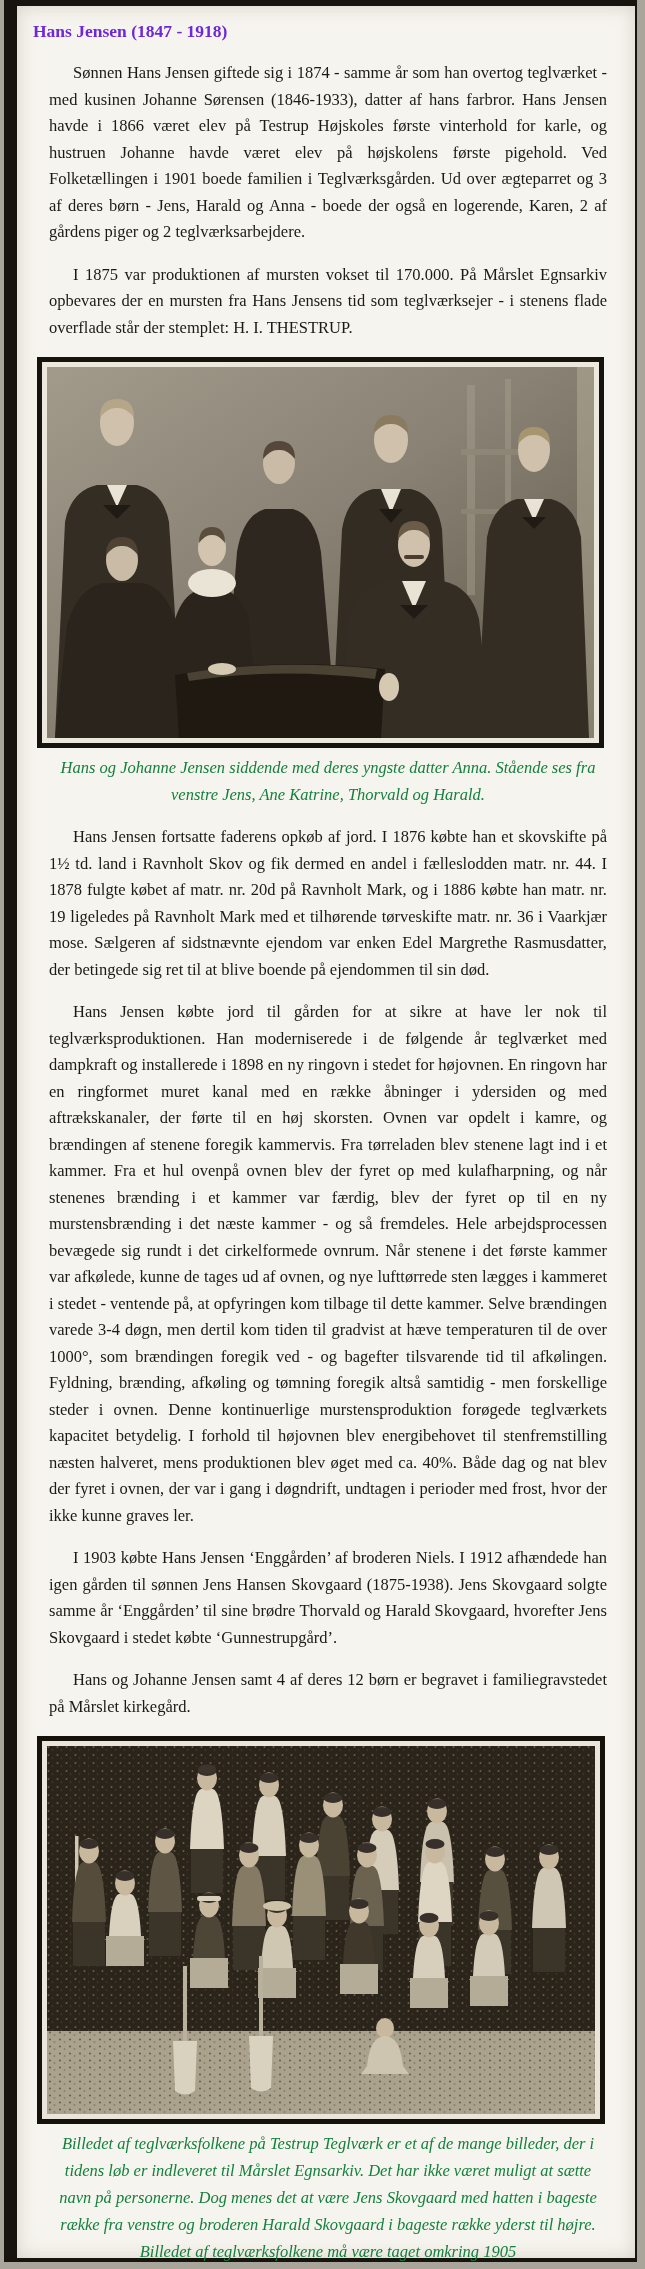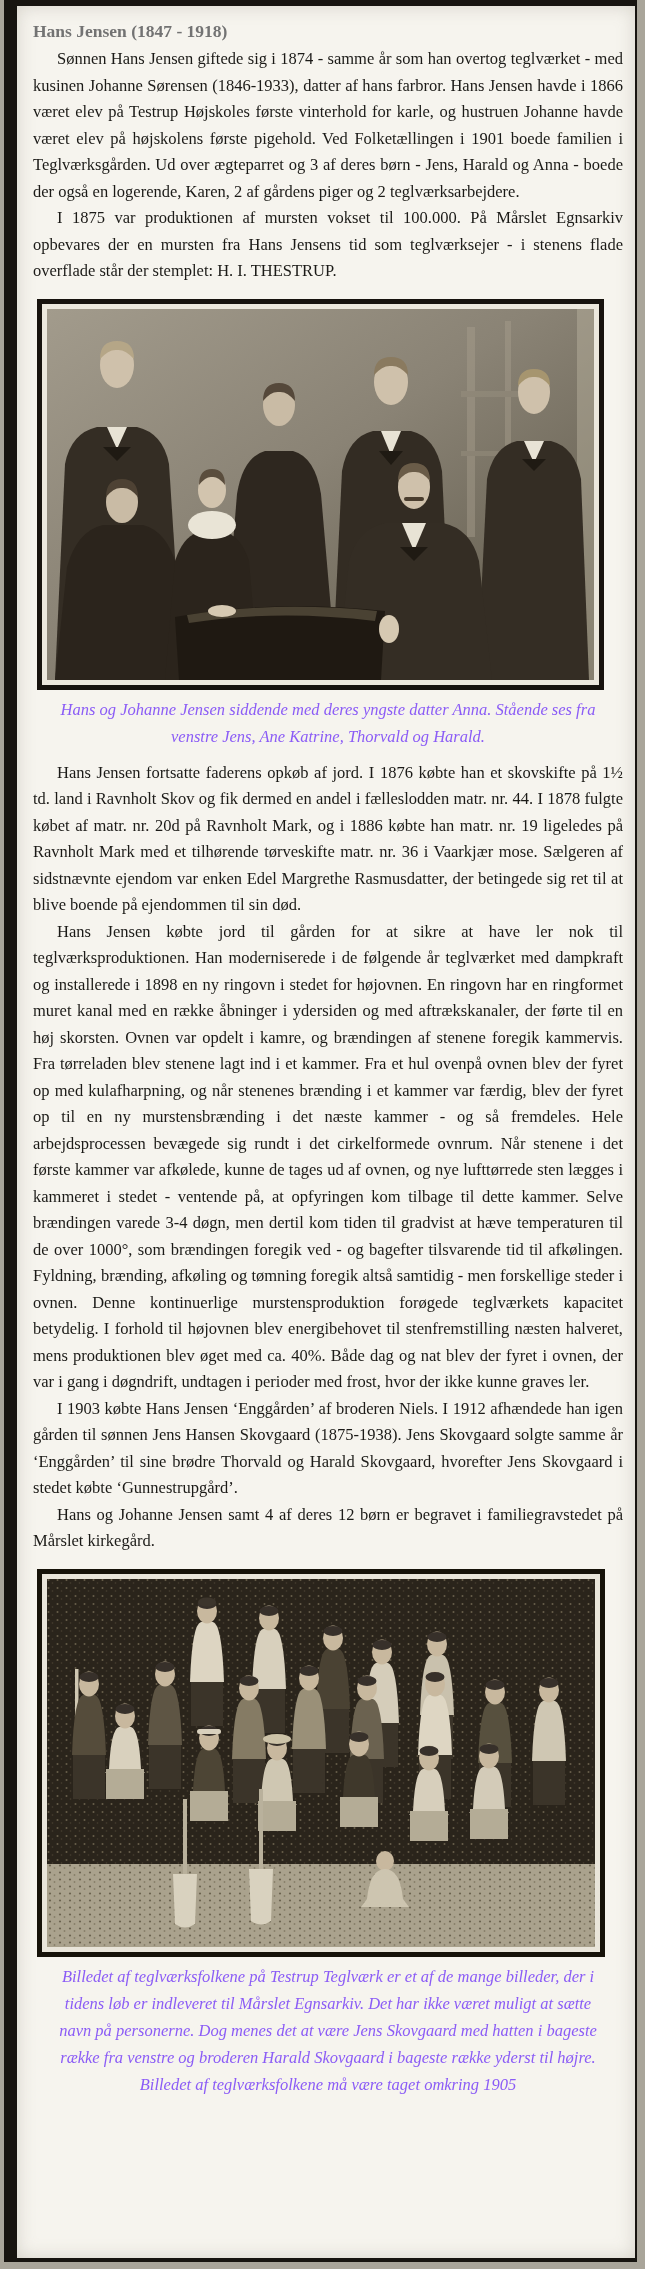--- a/index.html
+++ b/index.html
@@ -27,58 +27,58 @@
     border-color: #171410;
     border-width: 6px 2px 4px 13px;
     box-sizing: border-box;
     padding: 8px 12px 0 16px;
     box-shadow: inset 0 0 18px rgba(120,112,95,0.25);
   }
   h1.title {
     font-size: 17.5px;
     line-height: 26px;
     font-weight: bold;
-    color: #737373;
+    color: #6d28d9;
     margin: 4px 0 2px 0;
   }
   p.body-text {
-    margin: 0;
+    margin: 16px;
     font-size: 16.5px;
     line-height: 26.5px;
     color: #1b1a17;
     text-align: justify;
     text-indent: 24px;
   }
   figure.photo {
     margin: 14px 0 6px 4px;
     width: 567px;
     padding: 0;
   }
   figure.photo svg { display: block; }
   p.caption {
     margin: 4px 6px 10px 6px;
     font-size: 16.5px;
     line-height: 27px;
     font-style: italic;
     text-align: center;
     text-indent: 0;
-    color: #8b5cf6;
+    color: #15803d;
   }
   .caption-narrow { padding: 0 18px; }
 </style>
 </head>
 <body>
 
 <div class="scan">
   <div class="page">
 
     <h1 class="title">Hans Jensen (1847 - 1918)</h1>
 
     <p class="body-text">Sønnen Hans Jensen giftede sig i 1874 - samme år som han overtog teglværket - med kusinen Johanne Sørensen (1846-1933), datter af hans farbror. Hans Jensen havde i 1866 været elev på Testrup Højskoles første vinterhold for karle, og hustruen Johanne havde været elev på højskolens første pigehold. Ved Folketællingen i 1901 boede familien i Teglværksgården. Ud over ægteparret og 3 af deres børn - Jens, Harald og Anna - boede der også en logerende, Karen, 2 af gårdens piger og 2 teglværksarbejdere.</p>
-    <p class="body-text">I 1875 var produktionen af mursten vokset til 100.000. På Mårslet Egnsarkiv opbevares der en mursten fra Hans Jensens tid som teglværksejer - i stenens flade overflade står der stemplet: H. I. THESTRUP.</p>
+    <p class="body-text">I 1875 var produktionen af mursten vokset til 170.000. På Mårslet Egnsarkiv opbevares der en mursten fra Hans Jensens tid som teglværksejer - i stenens flade overflade står der stemplet: H. I. THESTRUP.</p>
 
     <figure class="photo">
       <svg width="567" height="391" viewBox="0 0 567 391">
         <defs>
           <linearGradient id="pbg1" x1="0" y1="0" x2="1" y2="1">
             <stop offset="0" stop-color="#a29b8c"></stop>
             <stop offset="0.45" stop-color="#8a8375"></stop>
             <stop offset="1" stop-color="#5c5647"></stop>
           </linearGradient>
         </defs>

